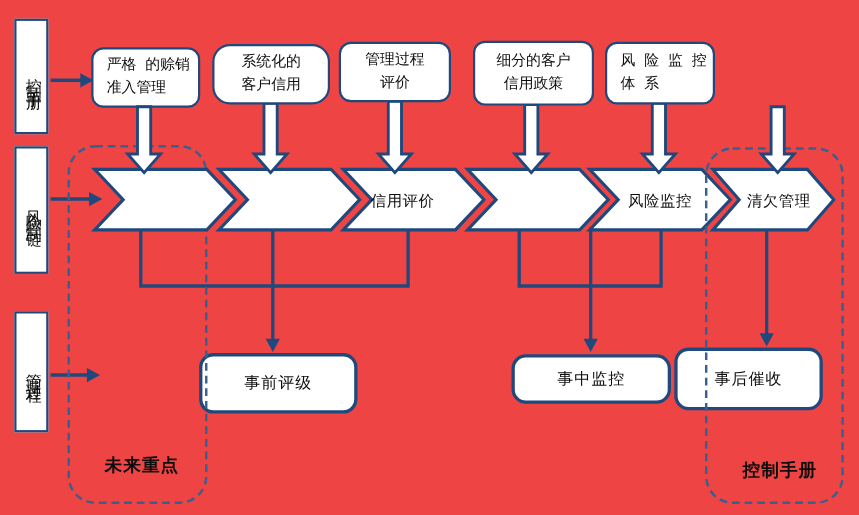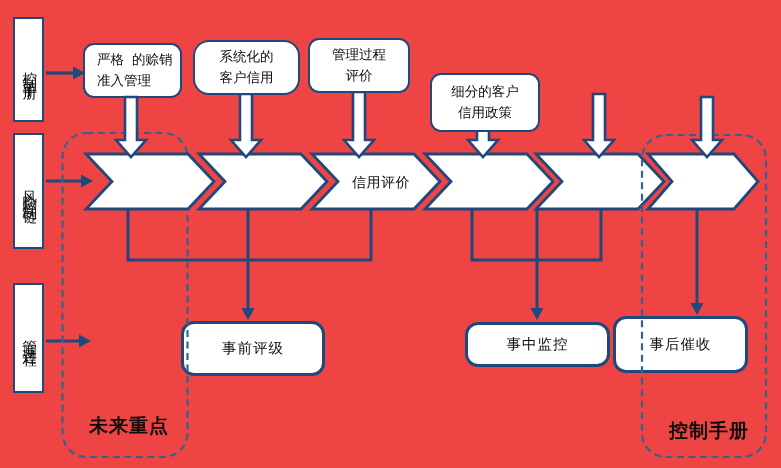--- a/index.html
+++ b/index.html
@@ -29,21 +29,21 @@
     display:flex;align-items:center;justify-content:center;
     writing-mode:vertical-rl;text-orientation:upright;
     font-size:14.5px;letter-spacing:5px;line-height:1;
   }
   
   .steplabel{
     z-index:5;text-align:center;font-size:14px;letter-spacing:0.5px;white-space:nowrap;
   }
   
   .regionlabel{
-    z-index:5;text-align:center;font-size:19px;font-weight:bold;letter-spacing:1px;white-space:nowrap;
+    z-index:5;text-align:center;font-size:16px;font-weight:bold;letter-spacing:1px;white-space:nowrap;
   }
   svg{display:block;}
 </style>
 </head>
 <body>
 
 <div class="stage">
 
   <svg class="layer z1" viewBox="0 0 781 468">
 
@@ -95,37 +95,41 @@
   <div class="vbox abs" style="left:13px;top:283px;width:31px;height:110px;">
     <span>管理过程</span>
   </div>
 
   <div class="topbox leftalign abs" style="left:83px;top:43px;width:99px;height:55px;">严格 的赊销
 准入管理</div>
   <div class="topbox abs" style="left:193px;top:40px;width:107px;height:55px;border-radius:16px;">系统化的
 客户信用</div>
   <div class="topbox abs" style="left:308px;top:38px;width:102px;height:55px;">管理过程
 评价</div>
-  <div class="topbox abs" style="left:430px;top:37px;width:110px;height:59px;margin-top:36px;">细分的客户
+  <div class="topbox abs" style="left:430px;top:37px;width:110px;height:59px;">细分的客户
 信用政策</div>
+  <div class="topbox leftalign abs" style="left:550px;top:38px;width:100px;height:57px;">风 险 监 控
+体 系</div>
 
   <div class="stagebox abs" style="left:181px;top:321px;width:144px;height:55px;">事前评级</div>
   <div class="stagebox abs" style="left:465px;top:322px;width:145px;height:45px;">事中监控</div>
   <div class="stagebox abs" style="left:613px;top:316px;width:135px;height:57px;">事后催收</div>
 
   <svg class="layer z3" viewBox="0 0 781 468">
     <rect x="62.5" y="133" width="125" height="324" rx="24" fill="none" stroke="#37608f" stroke-width="2.2" stroke-dasharray="7 4.5"></rect>
     <rect x="642" y="135" width="124" height="322" rx="24" fill="none" stroke="#37608f" stroke-width="2.2" stroke-dasharray="7 4.5"></rect>
   </svg>
 
   <svg class="layer z4" viewBox="0 0 781 468">
     <polygon points="86,154 188,154 214,181.5 188,209 86,209 112,181.5" fill="#fff" stroke="#1f497d" stroke-width="2.8"></polygon>
     <polygon points="648,154 734,154 758,181.5 734,209 648,209 672,181.5" fill="#fff" stroke="#1f497d" stroke-width="2.8"></polygon>
     <path d="M125,97 L125,140 L116,140 L131,157 L146,140 L137,140 L137,97 Z" fill="#fff" stroke="#1f497d" stroke-width="2.6"></path>
     <path d="M701,97 L701,140 L692,140 L707,157 L722,140 L713,140 L713,97 Z" fill="#fff" stroke="#1f497d" stroke-width="2.6"></path>
   </svg>
 
-  <div class="steplabel abs" style="left:335px;top:174px;width:92px;">信用评价</div>
+  <div class="steplabel abs" style="left:320px;top:174px;width:92px;">信用评价</div>
+  <div class="steplabel abs" style="left:554px;top:174px;width:92px;">风险监控</div>
+  <div class="steplabel abs" style="left:662px;top:174px;width:92px;">清欠管理</div>
 
   <div class="regionlabel abs" style="left:84px;top:413px;width:90px;">未来重点</div>
   <div class="regionlabel abs" style="left:664px;top:418px;width:90px;">控制手册</div>
 
 </div>
 
 </body></html>

